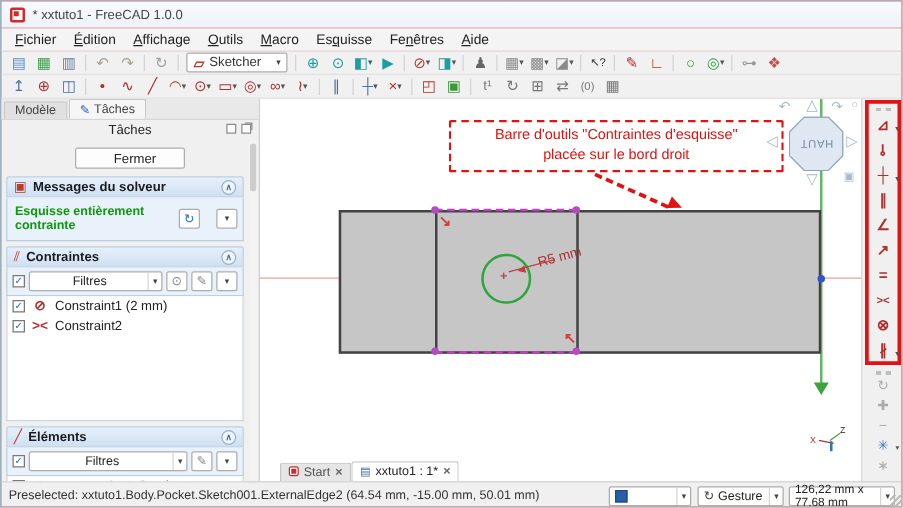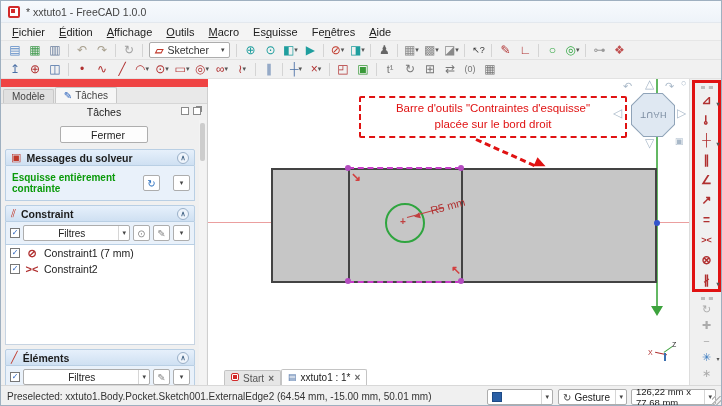--- a/index.html
+++ b/index.html
@@ -24,21 +24,21 @@
   .tbtn .glyph{line-height:1;}
   .dd{font-size:7px;color:#555;margin-left:0px;}
   .tsep{width:1px;height:13px;background:#d4d4d4;margin:0 3px;flex:none;}
   .wb{display:inline-flex;align-items:center;gap:4px;background:#fff;border:1px solid #adadad;border-radius:2px;
     height:16px;padding:0 5px;font-size:10.5px;margin:0 3px;flex:none;}
   .wb .wbicon{color:#c0392b;font-size:11px;font-weight:bold;}
   .wb .arrow{font-size:7px;color:#444;margin-left:8px;}
   
   .main{position:absolute;left:0;top:78px;width:722px;height:306px;}
   
-  .lp{position:absolute;left:0;top:0;width:207px;height:306px;background:#f0f0f0;border-right:1px solid #cfcfcf;margin-top:8px;}
+  .lp{position:absolute;left:0;top:0;width:207px;height:306px;background:#f0f0f0;border-right:1px solid #cfcfcf;}
   .doctabs{height:17px;background:#e9e9e9;display:flex;align-items:flex-end;padding-left:2px;gap:1px;
     border-bottom:1px solid #d6d6d6;}
   .dtab{height:14px;padding:0 8px;font-size:10px;background:#e0e0e0;border:1px solid #c8c8c8;border-bottom:0;
     border-radius:2px 2px 0 0;display:flex;align-items:center;gap:3px;color:#444;}
   .dtab.active{background:#f6f6f6;height:16px;}
   .dtab .ticon{color:#2a62bc;font-size:10px;}
   .ptitle{height:16px;display:flex;align-items:center;justify-content:center;font-size:10.5px;color:#222;position:relative;}
   .ptitle .wbtns{position:absolute;right:6px;top:3px;display:flex;gap:4px;}
   .win-sq{width:8px;height:8px;border:1px solid #8a8a8a;background:#fff;}
   .win-sq.float{box-shadow:2px -2px 0 -1px #8a8a8a;}
@@ -374,40 +374,40 @@
           <span class="sbtn">↻</span>
           <span class="sbtn">
               <span class="darr">▾</span>
             </span>
         </div>
       </div>
 
       <div class="sec">
         <div class="sec-h">
           <span class="hicon" style="color:#c0392b">⫽</span>
-          <span>Constraint</span>
+          <span>Contraintes</span>
           <span class="collapse">∧</span>
         </div>
         <div class="sec-b filter-row">
           <span class="cb">✓</span>
           <span class="combo filter-combo">
             <span class="lbl">Filtres</span>
             <span class="arrow">▾</span>
           </span>
           <span class="sbtn gray">⊙</span>
           <span class="sbtn gray">✎</span>
           <span class="sbtn">
               <span class="darr">▾</span>
             </span>
         </div>
         <div class="clist" style="height:100px">
             <span class="crow" style="display: flex;">
               <span class="cb">✓</span>
               <span class="cicon">⊘</span>
-              <span class="clabel">Constraint1 (7 mm)</span>
+              <span class="clabel">Constraint1 (2 mm)</span>
             </span>
             <span class="crow" style="display: flex;">
               <span class="cb">✓</span>
               <span class="cicon">&gt;&lt;</span>
               <span class="clabel">Constraint2</span>
             </span>
           </div>
       </div>
 
       <div class="sec">

